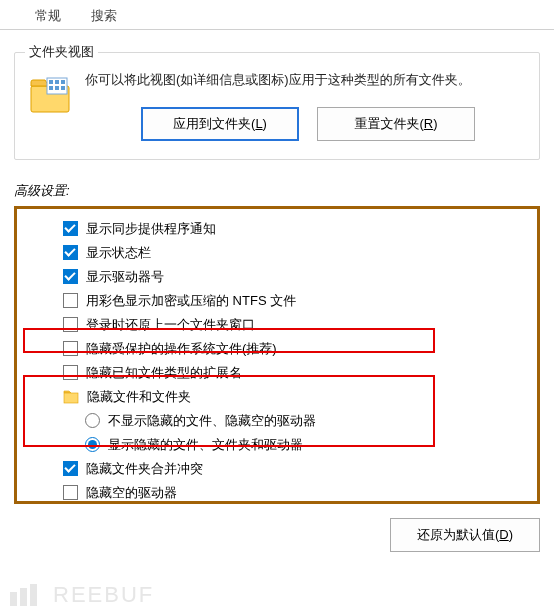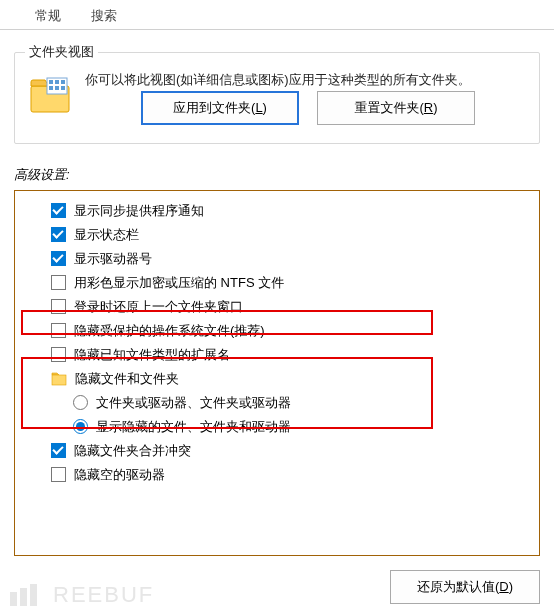--- a/index.html
+++ b/index.html
@@ -78,20 +78,21 @@
     flex-shrink: 0;
     margin-top: 4px;
   }
   .group-text {
     color: #222;
     line-height: 1.6;
   }
   .group-buttons {
     display: flex;
     gap: 18px;
+    margin-top: 16px;
     margin-left: 56px;
   }
   .btn {
     border: 1px solid #a9a9a9;
     background: #fdfdfd;
     padding: 7px 0;
     min-width: 158px;
     text-align: center;
     cursor: pointer;
     font-size: 13px;
@@ -103,24 +104,24 @@
   }
   .accel { text-decoration: underline; }
 
   
   .section-label {
     margin-top: 22px;
     margin-bottom: 6px;
     font-style: italic;
   }
   .tree-pane {
-    border: 1px solid #a16207;
-    height: 366px;
+    border: 3px solid #a16207;
+    height: 298px;
     overflow-y: auto;
-    padding: 8px 14px;
+    padding: 8px 24px;
     background: #fff;
   }
   .tree-item {
     display: flex;
     align-items: center;
     padding: 2px 0;
     line-height: 20px;
   }
   .indent1 { padding-left: 22px; }
   .indent2 { padding-left: 44px; }
@@ -263,21 +264,21 @@
     </div>
     <div class="tree-item indent1">
       <svg class="small-folder" viewBox="0 0 16 14">
         <path d="M1 3 L1 1 L6 1 L8 3 Z" fill="#f7c34a" stroke="#e0a100" stroke-width="0.6"></path>
         <rect x="1" y="3" width="14" height="10" fill="#ffd86b" stroke="#e0a100" stroke-width="0.6"></rect>
       </svg>
       <span>隐藏文件和文件夹</span>
     </div>
     <div class="tree-item indent2">
       <span class="radio"></span>
-      <span>文件夹或驱动器、文件夹或驱动器</span>
+      <span>不显示隐藏的文件、隐藏空的驱动器</span>
     </div>
     <div class="tree-item indent2">
       <span class="radio checked"></span>
       <span>显示隐藏的文件、文件夹和驱动器</span>
     </div>
     <div class="tree-item indent1">
       <span class="chk checked"></span>
       <span>隐藏文件夹合并冲突</span>
     </div>
     <div class="tree-item indent1">

